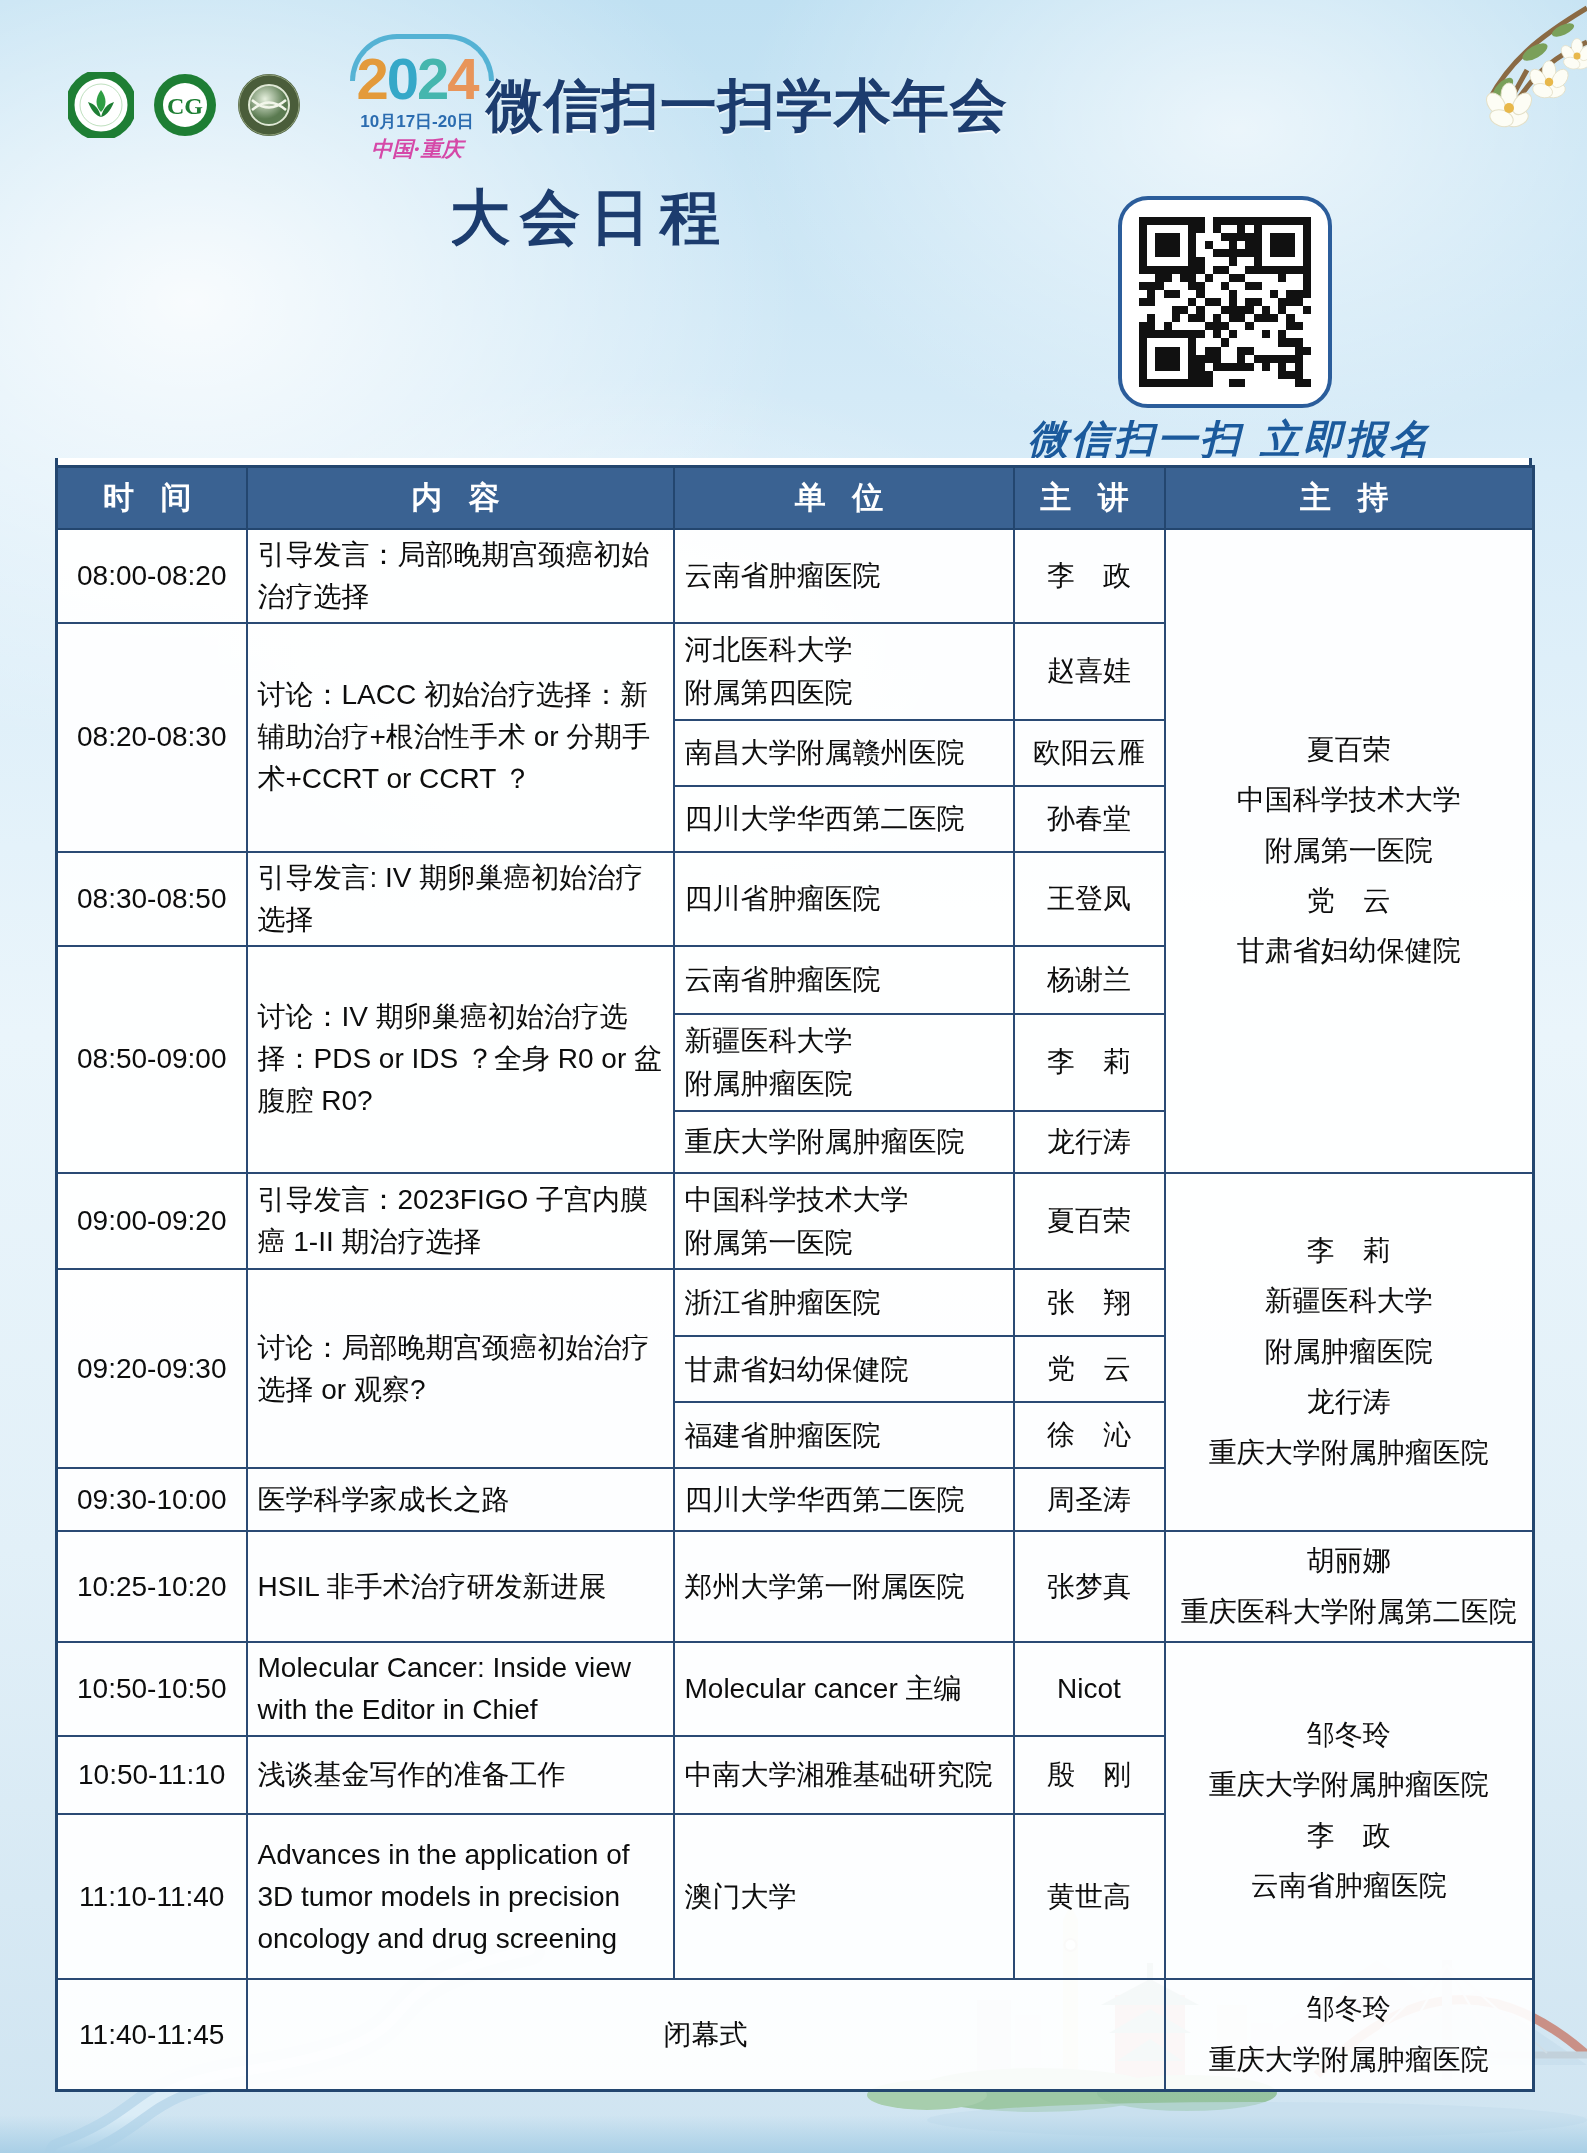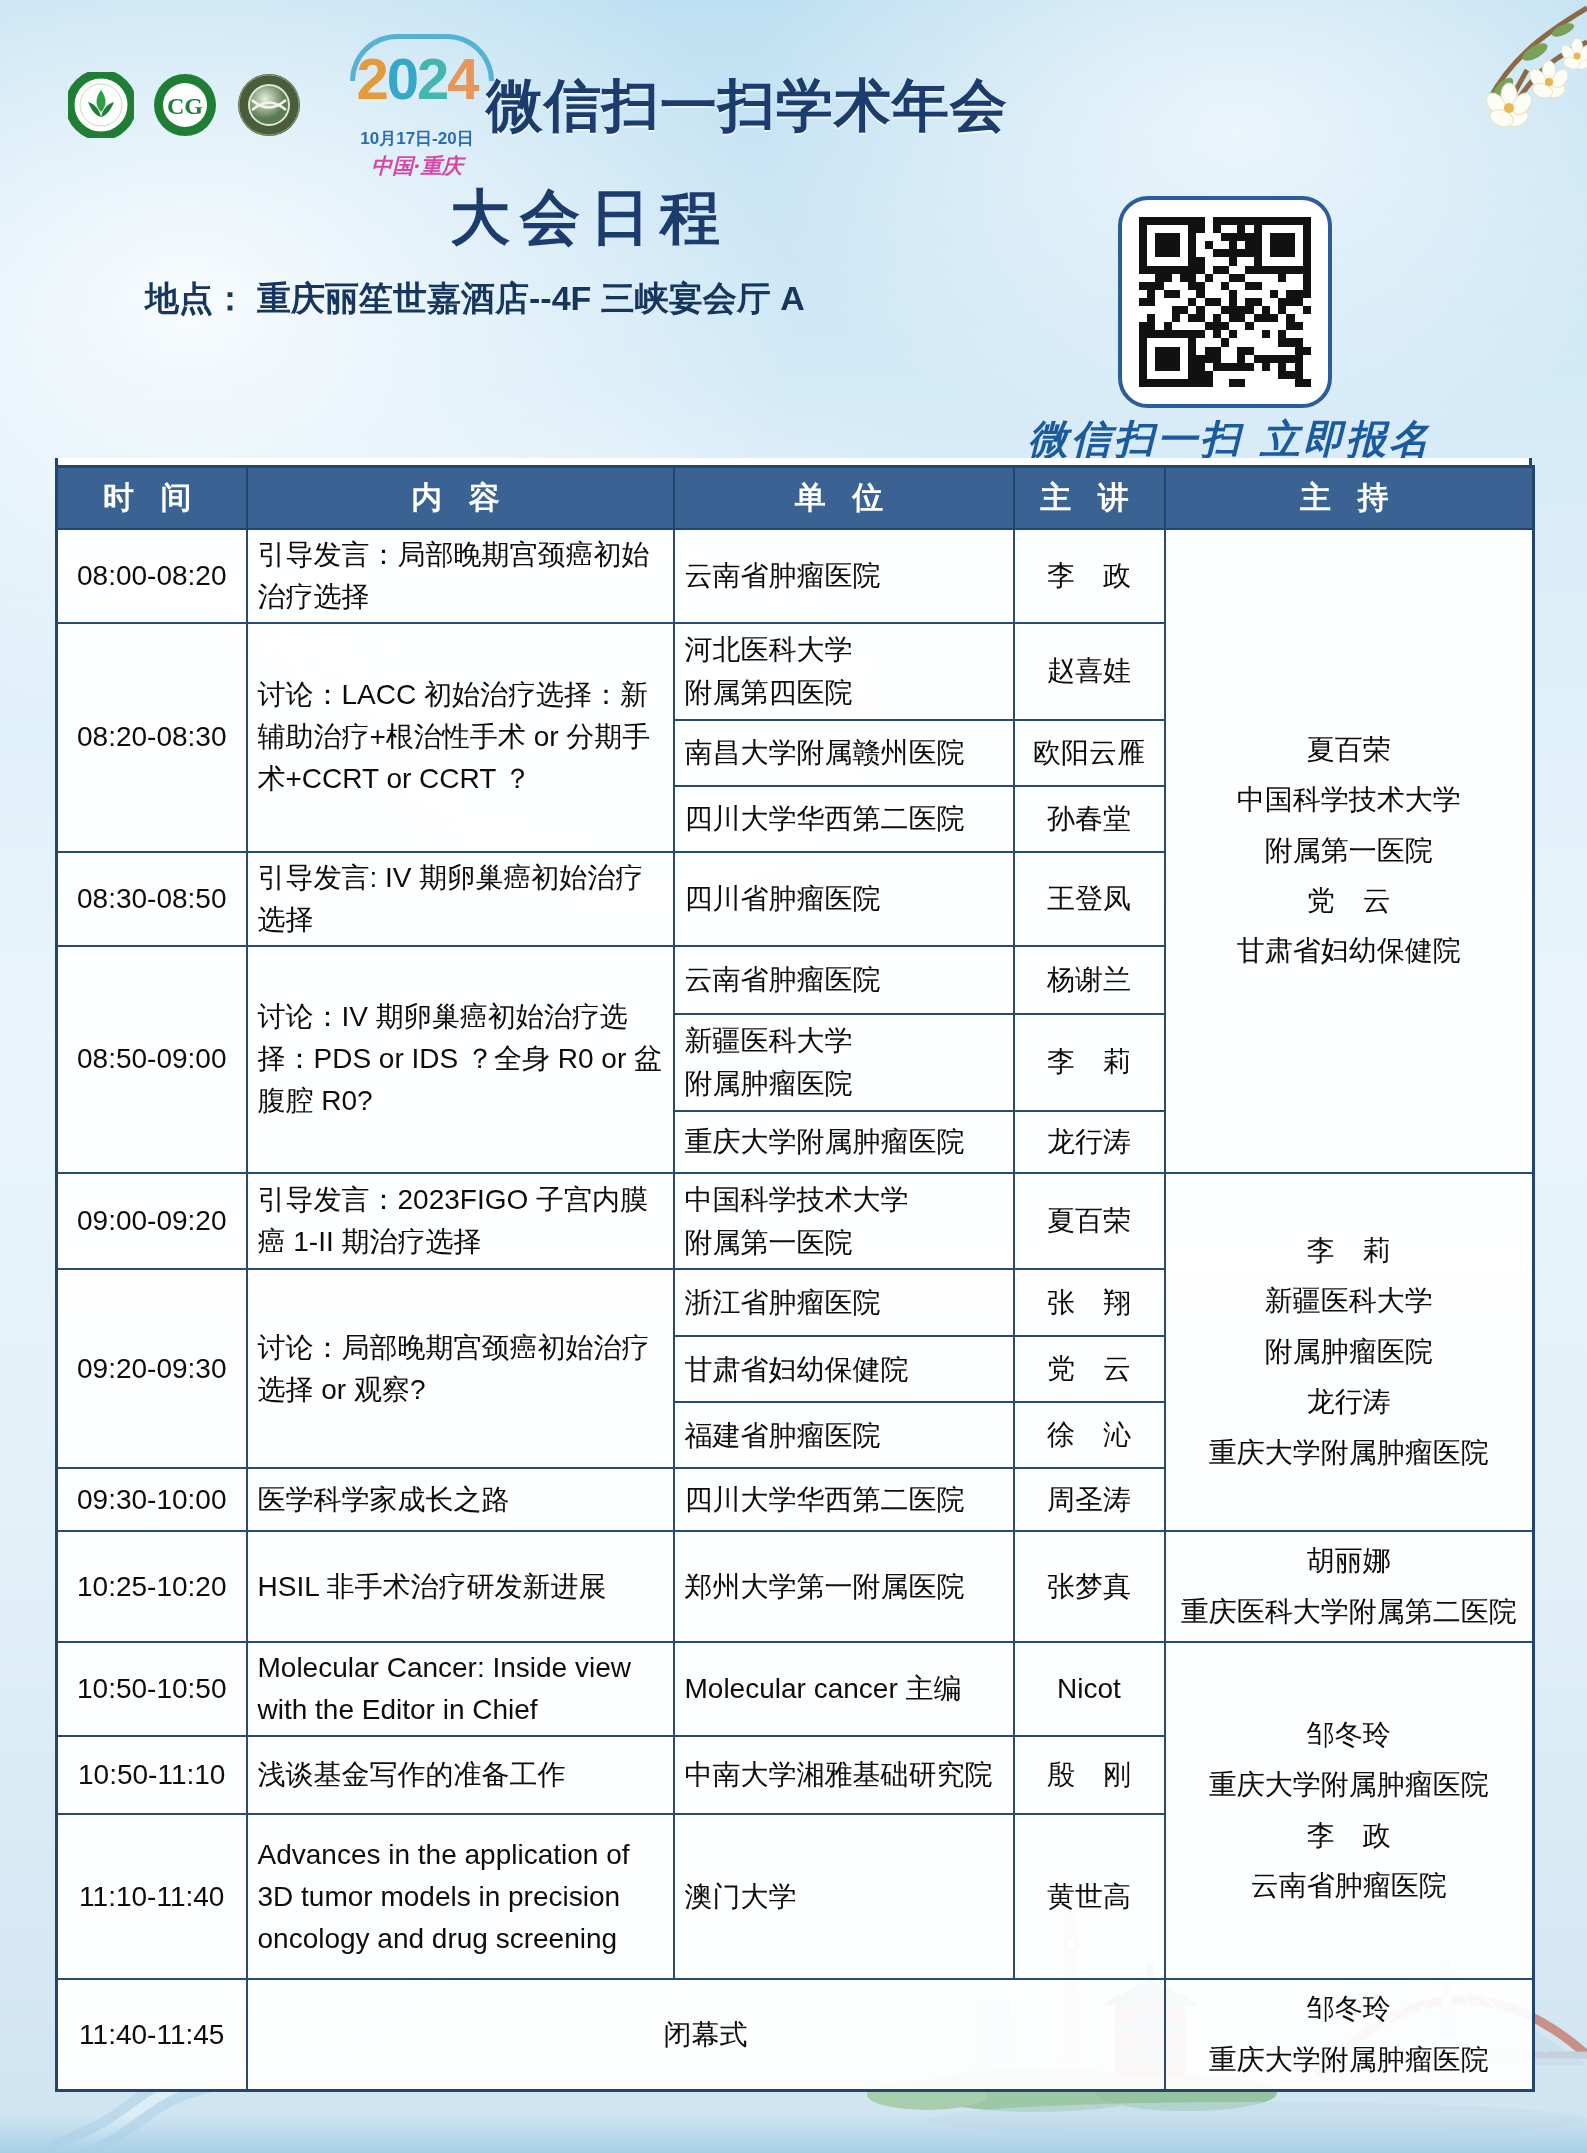--- a/index.html
+++ b/index.html
@@ -11,21 +11,21 @@
       radial-gradient(40% 18% at 40% 30%, rgba(255,255,255,.5), rgba(255,255,255,0) 70%),
       linear-gradient(180deg,#bfe0f2 0%,#d8ecf8 22%,#eaf5fb 48%,#e2f0f8 72%,#cfe4f1 100%);}
   
   .logos{position:absolute;left:68px;top:72px;display:flex;gap:18px;}
   .logo{width:66px;height:66px;}
   .badge2024{position:absolute;left:342px;top:50px;width:150px;text-align:center;}
   .badge-year{font-size:58px;font-weight:900;letter-spacing:-2px;line-height:1;}
   .badge-year .y1{color:#e39a3b}.badge-year .y2{color:#35a8c8}.badge-year .y3{color:#45b6ae}.badge-year .y4{color:#e8955a}
   .badge-arc{position:absolute;left:8px;top:-16px;width:134px;height:42px;border:5px solid #3fa9cf;border-bottom:none;
     border-radius:70px 70px 0 0;opacity:.85;}
-  .badge-dates{margin-top:19px;font-size:17px;font-weight:800;color:#2b6cb0;}
+  .badge-dates{margin-top:2px;font-size:17px;font-weight:800;color:#2b6cb0;}
   .badge-city{margin-top:2px;font-size:21px;font-weight:700;font-style:italic;color:#d548a8;font-family:"DejaVu Serif",serif;}
   .main-title{position:absolute;left:486px;top:68px;display:flex;align-items:center;white-space:nowrap;}
   .title-navy{font-size:57px;font-weight:900;color:#1c3c6e;letter-spacing:1px;text-shadow:0 2px 0 rgba(255,255,255,.6);}
   .title-calli{font-size:76px;font-weight:900;font-style:italic;margin:0 6px;font-family:"DejaVu Serif",serif;
     background:linear-gradient(180deg,#d23a8e 0%,#9a45b5 40%,#2e64c8 100%);
     -webkit-background-clip:text;background-clip:text;color:transparent;
     filter:drop-shadow(0 0 3px rgba(255,255,255,.95)) drop-shadow(0 0 1px #fff);letter-spacing:-4px;}
   .page-title{position:absolute;left:0;top:178px;width:1180px;text-align:center;font-size:60px;font-weight:900;
     letter-spacing:10px;color:#1c3c6e;}
   .info{position:absolute;left:145px;top:276px;color:#17365d;font-weight:800;font-size:34px;}
@@ -178,21 +178,20 @@
   </div>
 
   <div class="main-title">
     <span class="title-navy">微信扫一扫</span>
     <span class="title-navy">学术年会</span>
   </div>
 
   <div class="page-title">大会日程</div>
 
   <div class="info">
-    <div class="row"><span>地点：</span><span class="val">重庆丽笙世嘉酒店--4F 三峡宴会厅 A</span></div>
   </div>
 
   <div class="qr">
       <div class="qr-grid">
         <div style="grid-area: 1 / 1;"></div>
         <div style="grid-area: 1 / 2;"></div>
         <div style="grid-area: 1 / 3;"></div>
         <div style="grid-area: 1 / 4;"></div>
         <div style="grid-area: 1 / 5;"></div>
         <div style="grid-area: 1 / 6;"></div>

